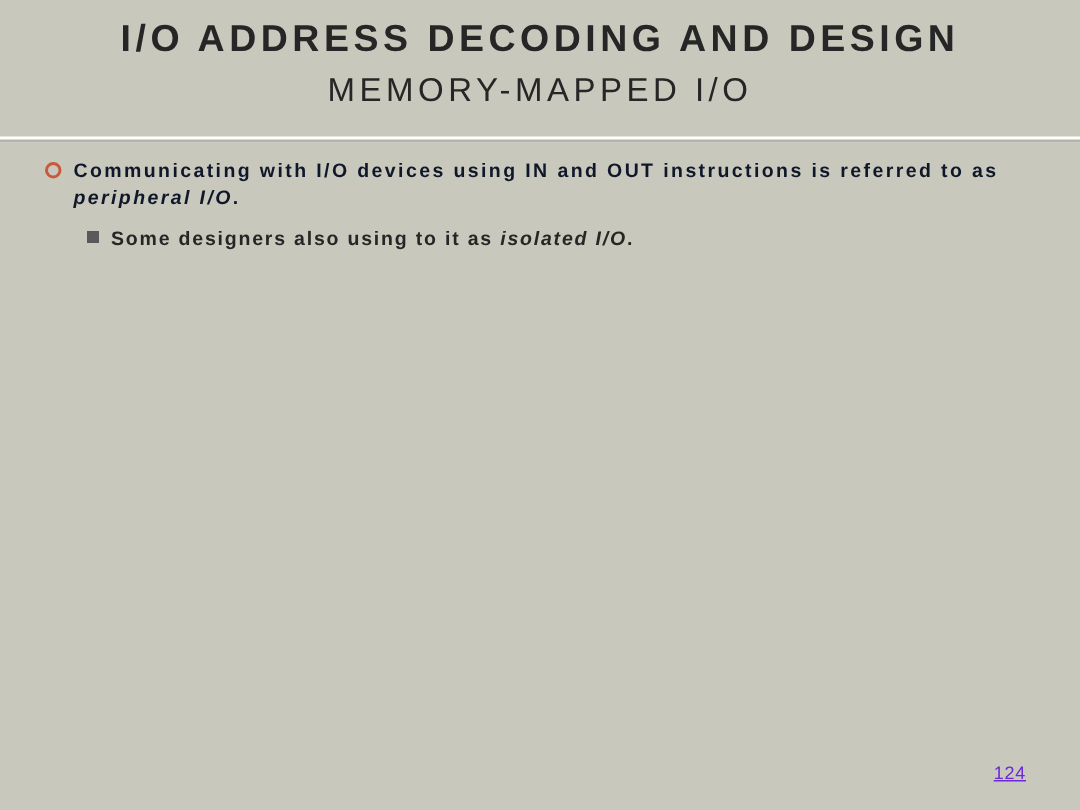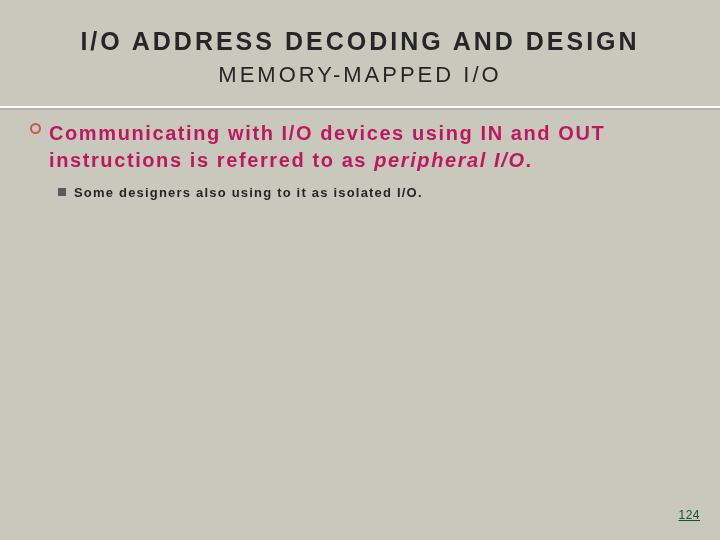--- a/index.html
+++ b/index.html
@@ -7,21 +7,21 @@
   body {
     background: #c9c8bd;
     font-family: Arial, Helvetica, sans-serif;
     color: #262626;
     position: relative;
   }
   .slide {
     width: 720px;
     height: 540px;
     position: relative;
-    padding: 27px 28px 0 28px;
+    padding: 12px 28px 0 28px;
   }
   .title {
     font-size: 25px;
     font-weight: 700;
     letter-spacing: 3px;
     text-align: center;
     color: #262626;
   }
   .subtitle {
     font-size: 22px;
@@ -51,25 +51,25 @@
   .ring {
     flex: 0 0 auto;
     width: 11px;
     height: 11px;
     border: 2px solid #c85a3c;
     border-radius: 50%;
     margin-top: 3px;
     margin-right: 8px;
   }
   .li1-text {
-    font-size: 20px;
+    font-size: 13px;
     font-weight: 700;
     letter-spacing: 1.6px;
     line-height: 1.35;
-    color: #be185d;
+    color: #0f172a;
   }
   .li1-text .ital { font-style: italic; }
   .li2 {
     display: flex;
     align-items: flex-start;
     margin: 4px 0 10px 28px;
   }
   .square {
     flex: 0 0 auto;
     width: 8px;
@@ -78,28 +78,28 @@
     margin-top: 4px;
     margin-right: 8px;
   }
   .li2-text {
     font-size: 13px;
     font-weight: 700;
     letter-spacing: 1.2px;
     color: #262626;
     line-height: 1.35;
   }
-  .li2-text .ital { }
+  .li2-text .ital { font-style: italic; }
   .pagenum {
     position: absolute;
-    right: 20px;
+    right: 36px;
     bottom: 18px;
     font-size: 12px;
     letter-spacing: 0.5px;
-    color: #14532d;
+    color: #6d28d9;
     text-decoration: underline;
   }
 </style>
 </head>
 <body>
 
 <div class="slide">
 
   <div class="title">I/O ADDRESS DECODING AND DESIGN</div>
   <div class="subtitle">MEMORY-MAPPED I/O</div>

